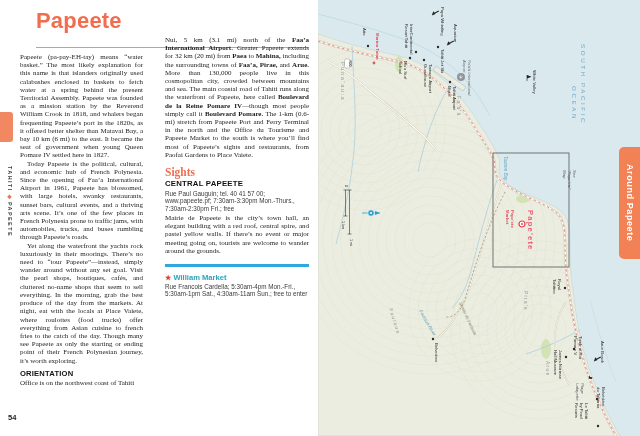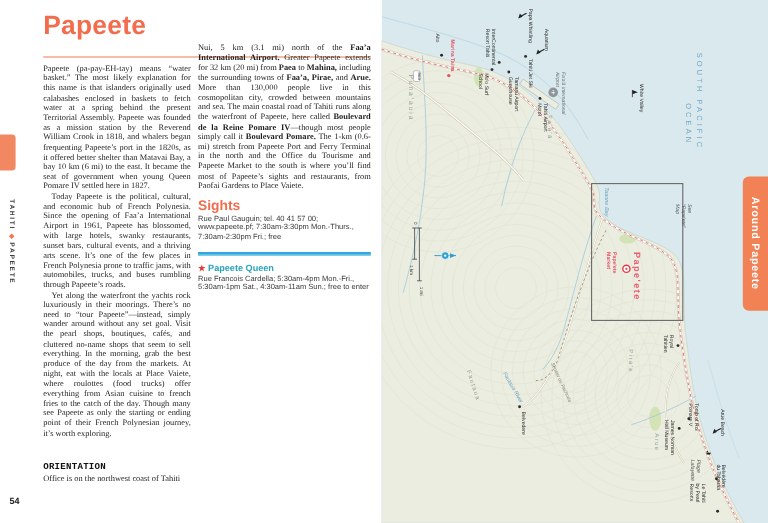--- a/index.html
+++ b/index.html
@@ -12,28 +12,28 @@
              letter-spacing:1.4px;color:#3c3c3c;white-space:nowrap;}
   .rail-text .diamond{color:#f2764f;margin:0 3px;letter-spacing:0;}
   .page-num{position:absolute;left:8px;top:413px;font-family:"Liberation Sans",sans-serif;
             font-weight:bold;font-size:7.5px;color:#222;}
   
   .title{position:absolute;left:36px;top:8px;font-family:"Liberation Sans",sans-serif;
          font-weight:bold;font-size:22px;color:#f26d4e;letter-spacing:.2px;}
   .title-rule{position:absolute;left:36px;top:47px;width:273px;height:1px;background:#f2906c;}
   
   .col{position:absolute;top:53px;}
-  .col1{left:36px;width:123px;}
+  .col1{left:20px;width:123px;}
   .col2{left:165px;width:144px;top:36px;}
   .body{margin:0;font-size:7px;line-height:8.2px;text-align:justify;color:#1d1d1d;}
   .body.indent{text-indent:7px;}
   .body .b{font-weight:bold;}
-  .orient-head{margin:21px 0 1px 0;font-family:Liberation Mono, monospace;font-weight:bold;
+  .orient-head{margin:4px 0 1px 0;font-family:Liberation Sans, sans-serif;font-weight:bold;
                font-size:7.6px;color:#111;letter-spacing:.2px;}
-  .sights-head{margin:7px 0 1px 0;font-family:Liberation Sans, sans-serif;font-weight:bold;
+  .sights-head{margin:7px 0 1px 0;font-family:Liberation Serif, serif;font-weight:bold;
                font-size:11.5px;color:#f26d4e;}
   .subhead{font-family:"Liberation Sans",sans-serif;font-weight:bold;font-size:7.8px;color:#111;
            margin:1px 0 2px 0;letter-spacing:.2px;}
   .poi-name{font-family:"Liberation Sans",sans-serif;font-weight:bold;font-size:7.6px;color:#2ba4bd;margin:2px 0 1px 0;}
   .poi-name .star{color:#e6392e;font-size:7px;}
   .details{font-family:"Liberation Sans",sans-serif;font-size:6.3px;line-height:7.3px;color:#3a3a3a;
            margin:0 0 2px 0;}
   .top-exp{margin-top:9px;}
   .exp-rule{height:1.6px;background:#2fa9dd;}
   .exp-rule.thin{height:1px;}
@@ -82,31 +82,33 @@
     <p class="body">Papeete (pa-pay-EH-tay) means “water basket.” The most likely explanation for this name is that islanders originally used calabashes enclosed in baskets to fetch water at a spring behind the present Territorial Assembly. Papeete was founded as a mission station by the Reverend William Crook in 1818, and whalers began frequenting Papeete’s port in the 1820s, as it offered better shelter than Matavai Bay, a bay 10 km (6 mi) to the east. It became the seat of government when young Queen Pomare IV settled here in 1827.</p>
     <p class="body indent">Today Papeete is the political, cultural, and economic hub of French Polynesia. Since the opening of Faa’a International Airport in 1961, Papeete has blossomed, with large hotels, swanky restaurants, sunset bars, cultural events, and a thriving arts scene. It’s one of the few places in French Polynesia prone to traffic jams, with automobiles, trucks, and buses rumbling through Papeete’s roads.</p>
     <p class="body indent">Yet along the waterfront the yachts rock luxuriously in their moorings. There’s no need to “tour Papeete”—instead, simply wander around without any set goal. Visit the pearl shops, boutiques, cafés, and cluttered no-name shops that seem to sell everything. In the morning, grab the best produce of the day from the markets. At night, eat with the locals at Place Vaiete, where roulottes (food trucks) offer everything from Asian cuisine to french fries to the catch of the day. Though many see Papeete as only the starting or ending point of their French Polynesian journey, it’s worth exploring.</p>
     <div class="orient-head">ORIENTATION</div>
     <p class="body">Office is on the northwest coast of Tahiti</p>
   </div>
 
   <div class="col col2">
     <p class="body"><span>Nui, 5 km (3.1 mi) north of the </span><span class="b">Faa’a International Airport.</span><span> Greater Papeete extends for 32 km (20 mi) from </span><span class="b">Paea</span><span> to </span><span class="b">Mahina,</span><span> including the surrounding towns of </span><span class="b">Faa’a, Pirae,</span><span> and </span><span class="b">Arue.</span><span> More than 130,000 people live in this cosmopolitan city, crowded between mountains and sea. The main coastal road of Tahiti runs along the waterfront of Papeete, here called </span><span class="b">Boulevard de la Reine Pomare IV</span><span>—though most people simply call it </span><span class="b">Boulevard Pomare.</span><span> The 1-km (0.6-mi) stretch from Papeete Port and Ferry Terminal in the north and the Office du Tourisme and Papeete Market to the south is where you’ll find most of Papeete’s sights and restaurants, from Paofai Gardens to Place Vaiete.</span></p>
     <div class="sights-head">Sights</div>
+    <div class="subhead">CENTRAL PAPEETE</div>
     <div class="details">Rue Paul Gauguin; tel. 40 41 57 00; www.papeete.pf; 7:30am-3:30pm Mon.-Thurs., 7:30am-2:30pm Fri.; free</div>
+    <p class="body">Mairie de Papeete is the city’s town hall, an elegant building with a red roof, central spire, and pastel yellow walls. If there’s no event or major meeting going on, tourists are welcome to wander around the grounds.</p>
 
     <div class="top-exp">
       <div class="exp-rule"></div>
       <div class="exp-rule thin"></div>
     </div>
 
     <div class="market-block">
       <div class="poi-name">
         <span class="star">★</span>
-        <span>Papeete Queen</span>
+        <span>William Market</span>
       </div>
       <div class="details">Rue Francois Cardella; 5:30am-4pm Mon.-Fri., 5:30am-1pm Sat., 4:30am-11am Sun.; free to enter</div>
     </div>
   </div>
 
   <div class="map-wrap">
     <svg id="map-svg" viewBox="318 0 322 436" xmlns="http://www.w3.org/2000/svg">
       <defs>
         <clipPath id="landclip">
           <path d="M318,34 C345,43 370,50 396,55 C418,60 436,72 450,86 C462,98 472,112 482,128 C489,139 495,148 499,158 C501,164 497,170 501,177 C506,185 516,190 528,195 C541,200 554,205 562,212 C568,218 570,228 570,240 C570,258 570,272 573,290 C575,308 577,322 581,340 C585,357 590,372 596,387 C602,401 609,417 620,436 L318,436 Z"></path>

